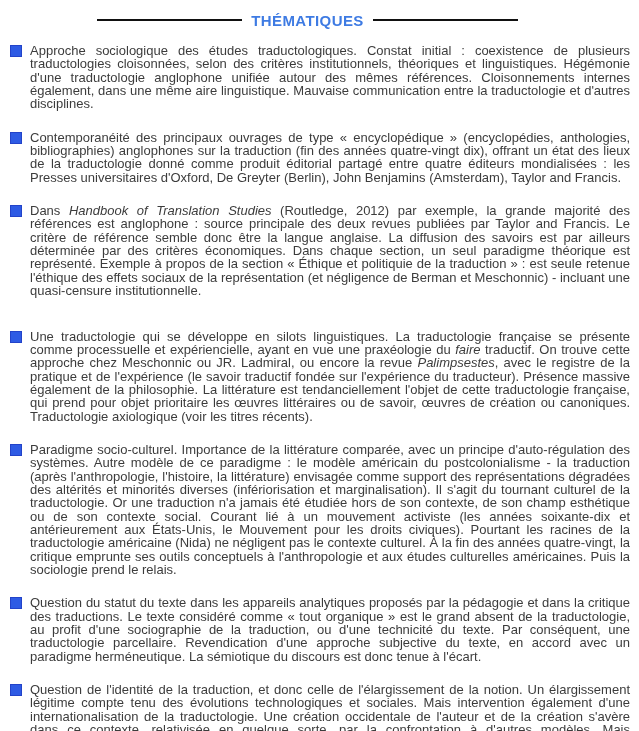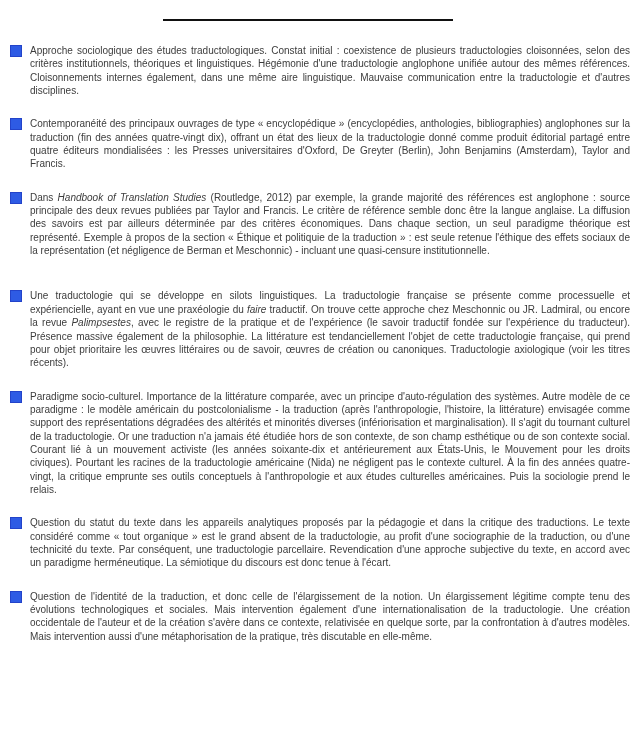--- a/index.html
+++ b/index.html
@@ -31,41 +31,42 @@
     color:var(--c-title);
     font-size:15px;font-weight:700;letter-spacing:.4px;
     margin:0 9px;white-space:nowrap;
   }
   
   .para-list{margin:0;}
   .para{
     position:relative;
     margin:0 9px 20px 10px;
     padding-left:20px;
-    font-size:10px;line-height:13.35px;
+    font-size:13px;line-height:13.35px;
     text-align:justify;
     color:var(--c-text);
   }
   .para:nth-child(3){margin-bottom:32px;}
   .bullet{
     position:absolute;left:0;top:1px;
     width:10px;height:10px;
     background:var(--c-bullet);
     border:1px solid var(--c-bullet-border);
     box-sizing:content-box;
   }
   .para i{font-style:italic;}
 </style>
 </head>
 <body>
 
 <div class="page">
 
   <div class="heading">
     <span class="rule"></span>
+    <h1 class="heading-title">THÉMATIQUES</h1>
     <span class="rule"></span>
   </div>
 
   <div class="para-list">
   <div class="para">
     <span class="bullet"></span>
     <span class="para-text"><span>Approche sociologique des études traductologiques. Constat initial : coexistence de plusieurs traductologies cloisonnées, selon des critères institutionnels, théoriques et linguistiques. Hégémonie d'une traductologie anglophone unifiée autour des mêmes références. Cloisonnements internes également, dans une même aire linguistique. Mauvaise communication entre la traductologie et d'autres disciplines.</span></span>
   </div>
 
   <div class="para">

